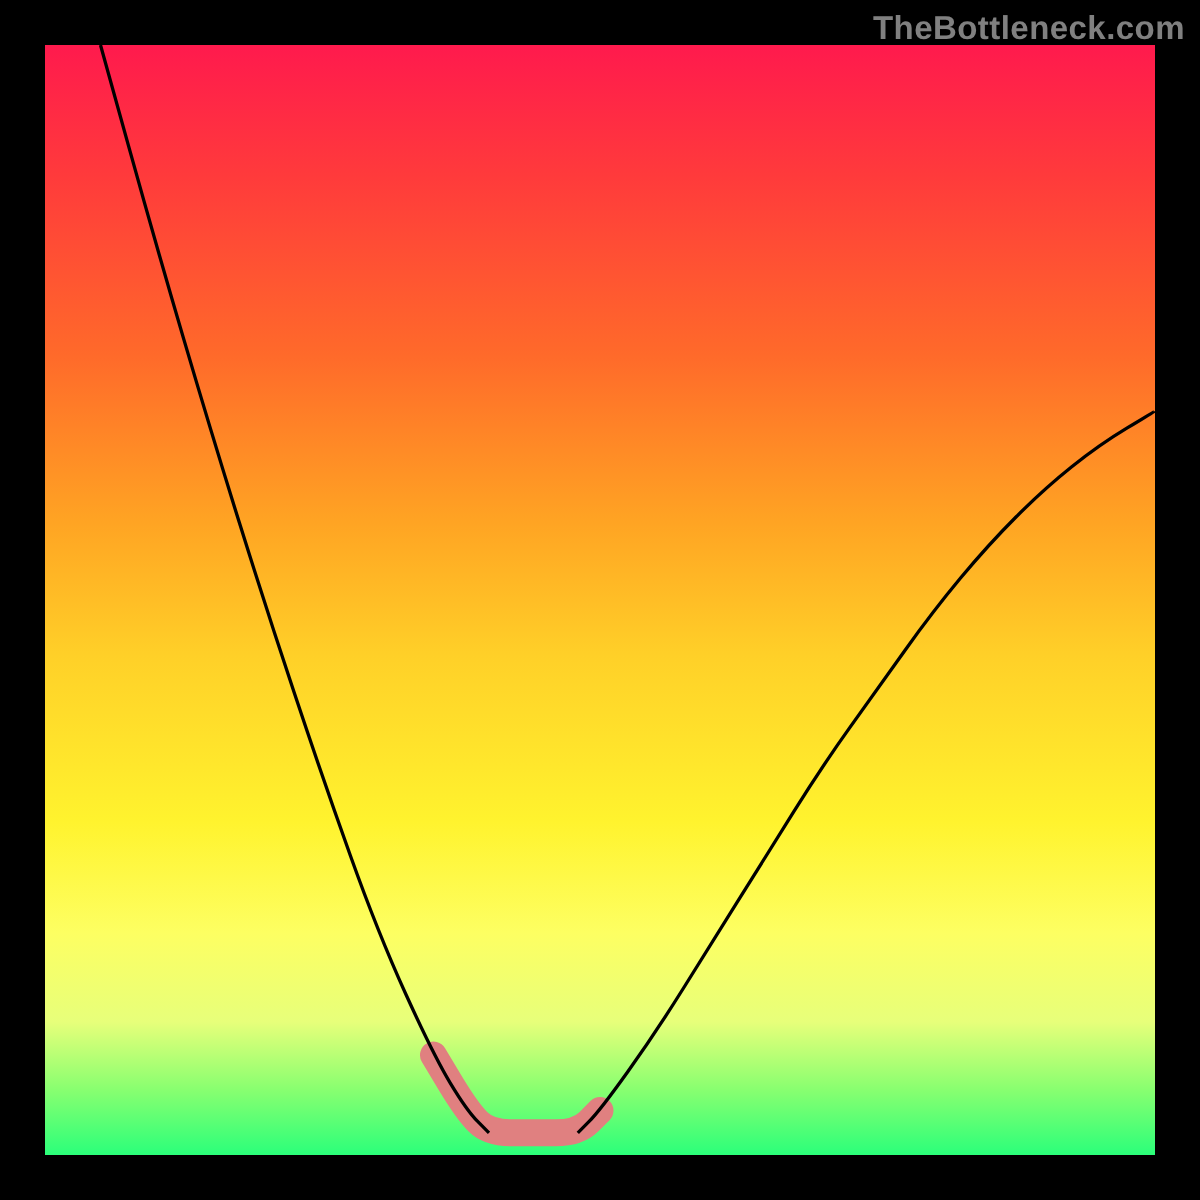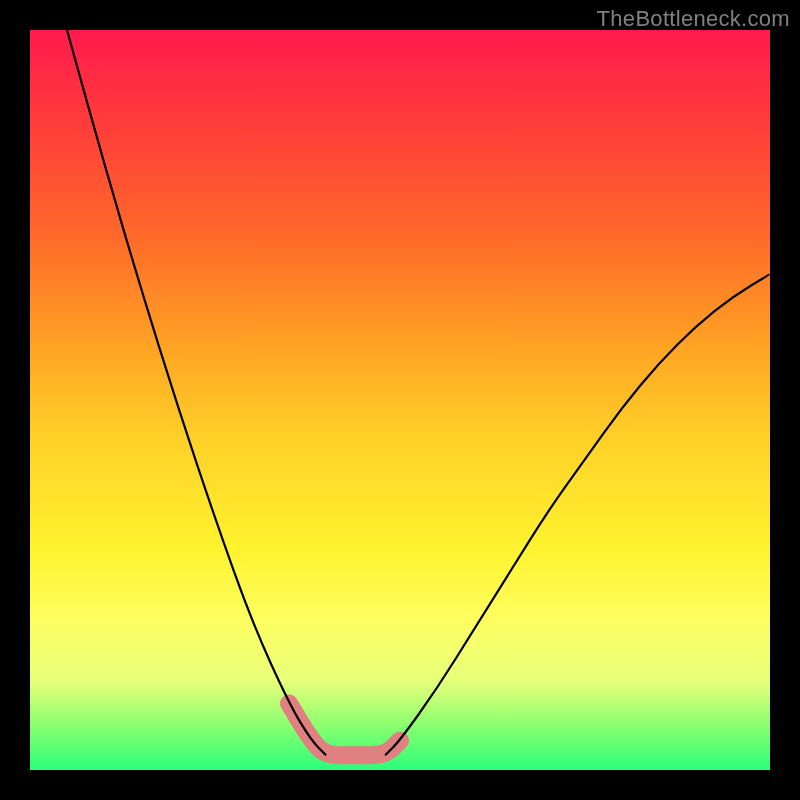--- a/index.html
+++ b/index.html
@@ -35,21 +35,21 @@
       #8aff70 94%,
       #2bff7a 100%
     );
   }
   .watermark {
     position: absolute;
     top: 6px;
     right: 10px;
     color: #808080;
     font-size: 22px;
-    font-weight: 400;
+    font-weight: 700;
     letter-spacing: 0.3px;
     user-select: none;
   }
   svg.curves {
     position: absolute;
     left: 0;
     top: 0;
     width: 740px;
     height: 740px;
   }

